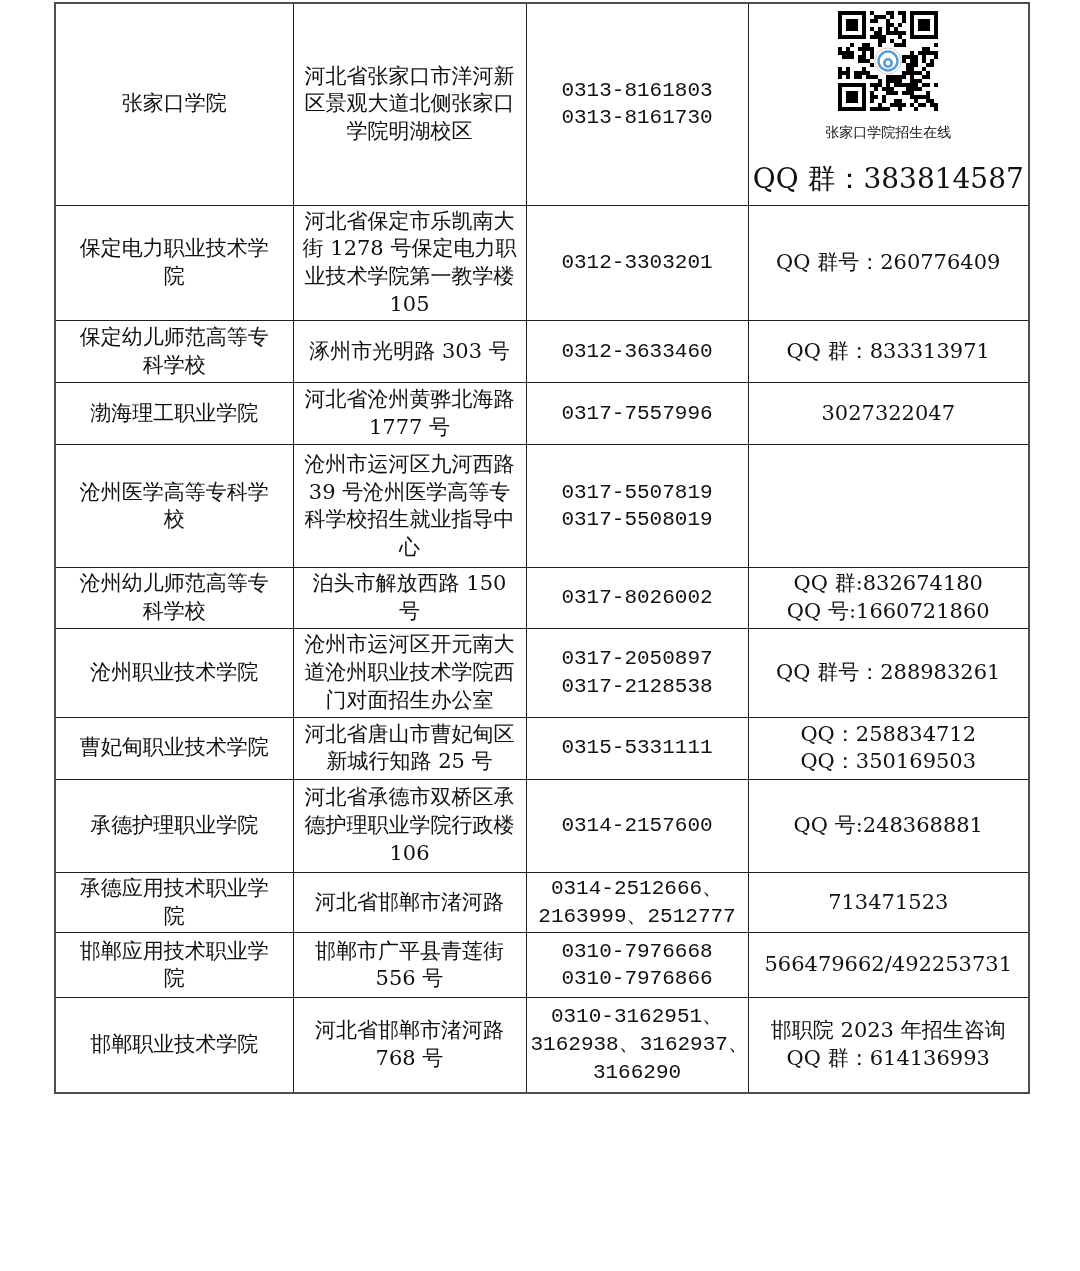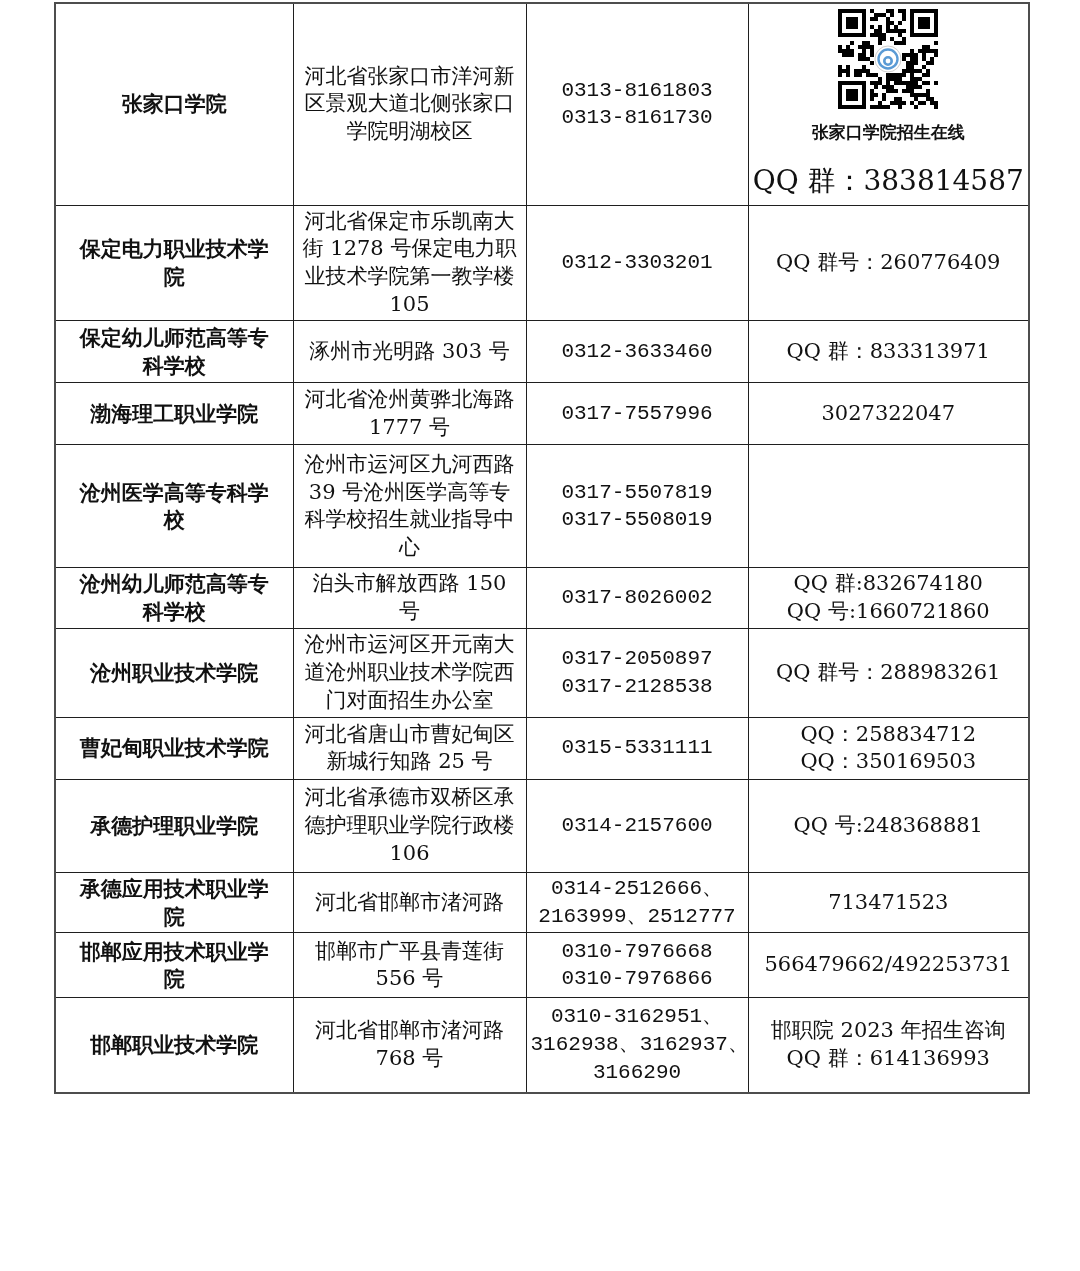--- a/index.html
+++ b/index.html
@@ -14,30 +14,30 @@
     width:974px;table-layout:fixed;
     border-collapse:collapse;
     border:2px solid #4d4d4d;
   }
   td{
     border:1px solid #1f1f1f;
     text-align:center;vertical-align:middle;
     font-size:21px;line-height:1.32;
     overflow:hidden;
   }
-  td.c-name{padding:2px 14px;font-weight:bold;}
+  td.c-name{padding:2px 14px;}
   td.c-addr{padding:2px 8px;}
   td.c-phone{padding:2px 4px;white-space:pre;font-family:Liberation Mono, monospace;}
   td.c-contact{padding:2px 4px;white-space:pre;}
   
   td.qr-cell{white-space:normal;padding:4px 2px;}
   .qr-stack{display:flex;flex-direction:column;align-items:center;}
   .qr-box{width:100px;height:100px;}
   .qr-caption{
-    margin-top:12px;font-size:17px;font-weight:700;
+    margin-top:12px;font-size:14px;font-weight:400;
     font-family:"DejaVu Sans","Liberation Sans",sans-serif;
     white-space:nowrap;
   }
   .qr-qq{margin-top:20px;font-size:28px;white-space:pre;}
 </style>
 </head>
 <body>
 
 <div class="page">
   <table class="contact-table">

